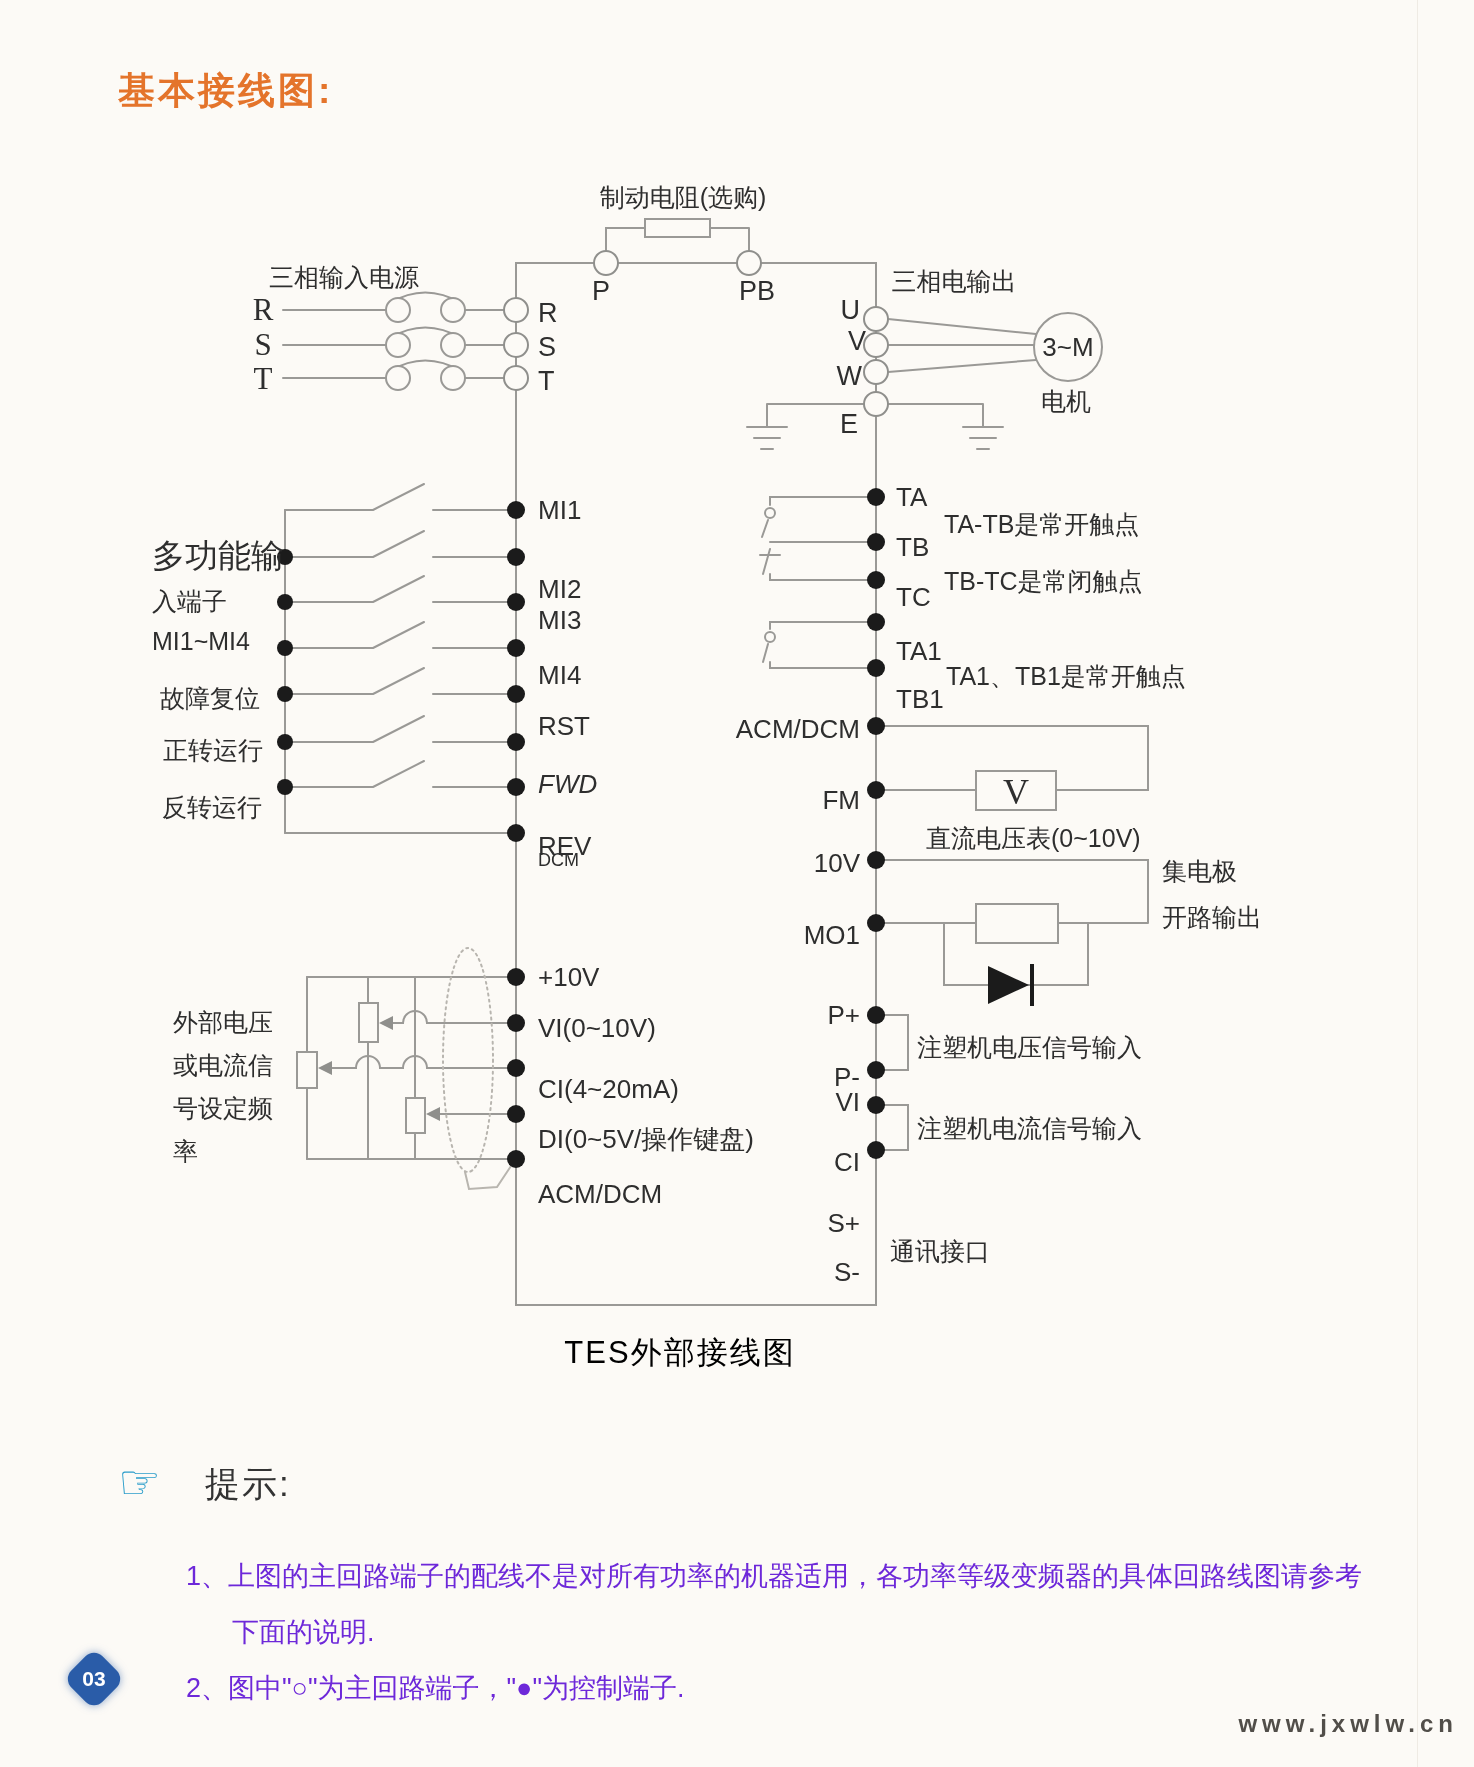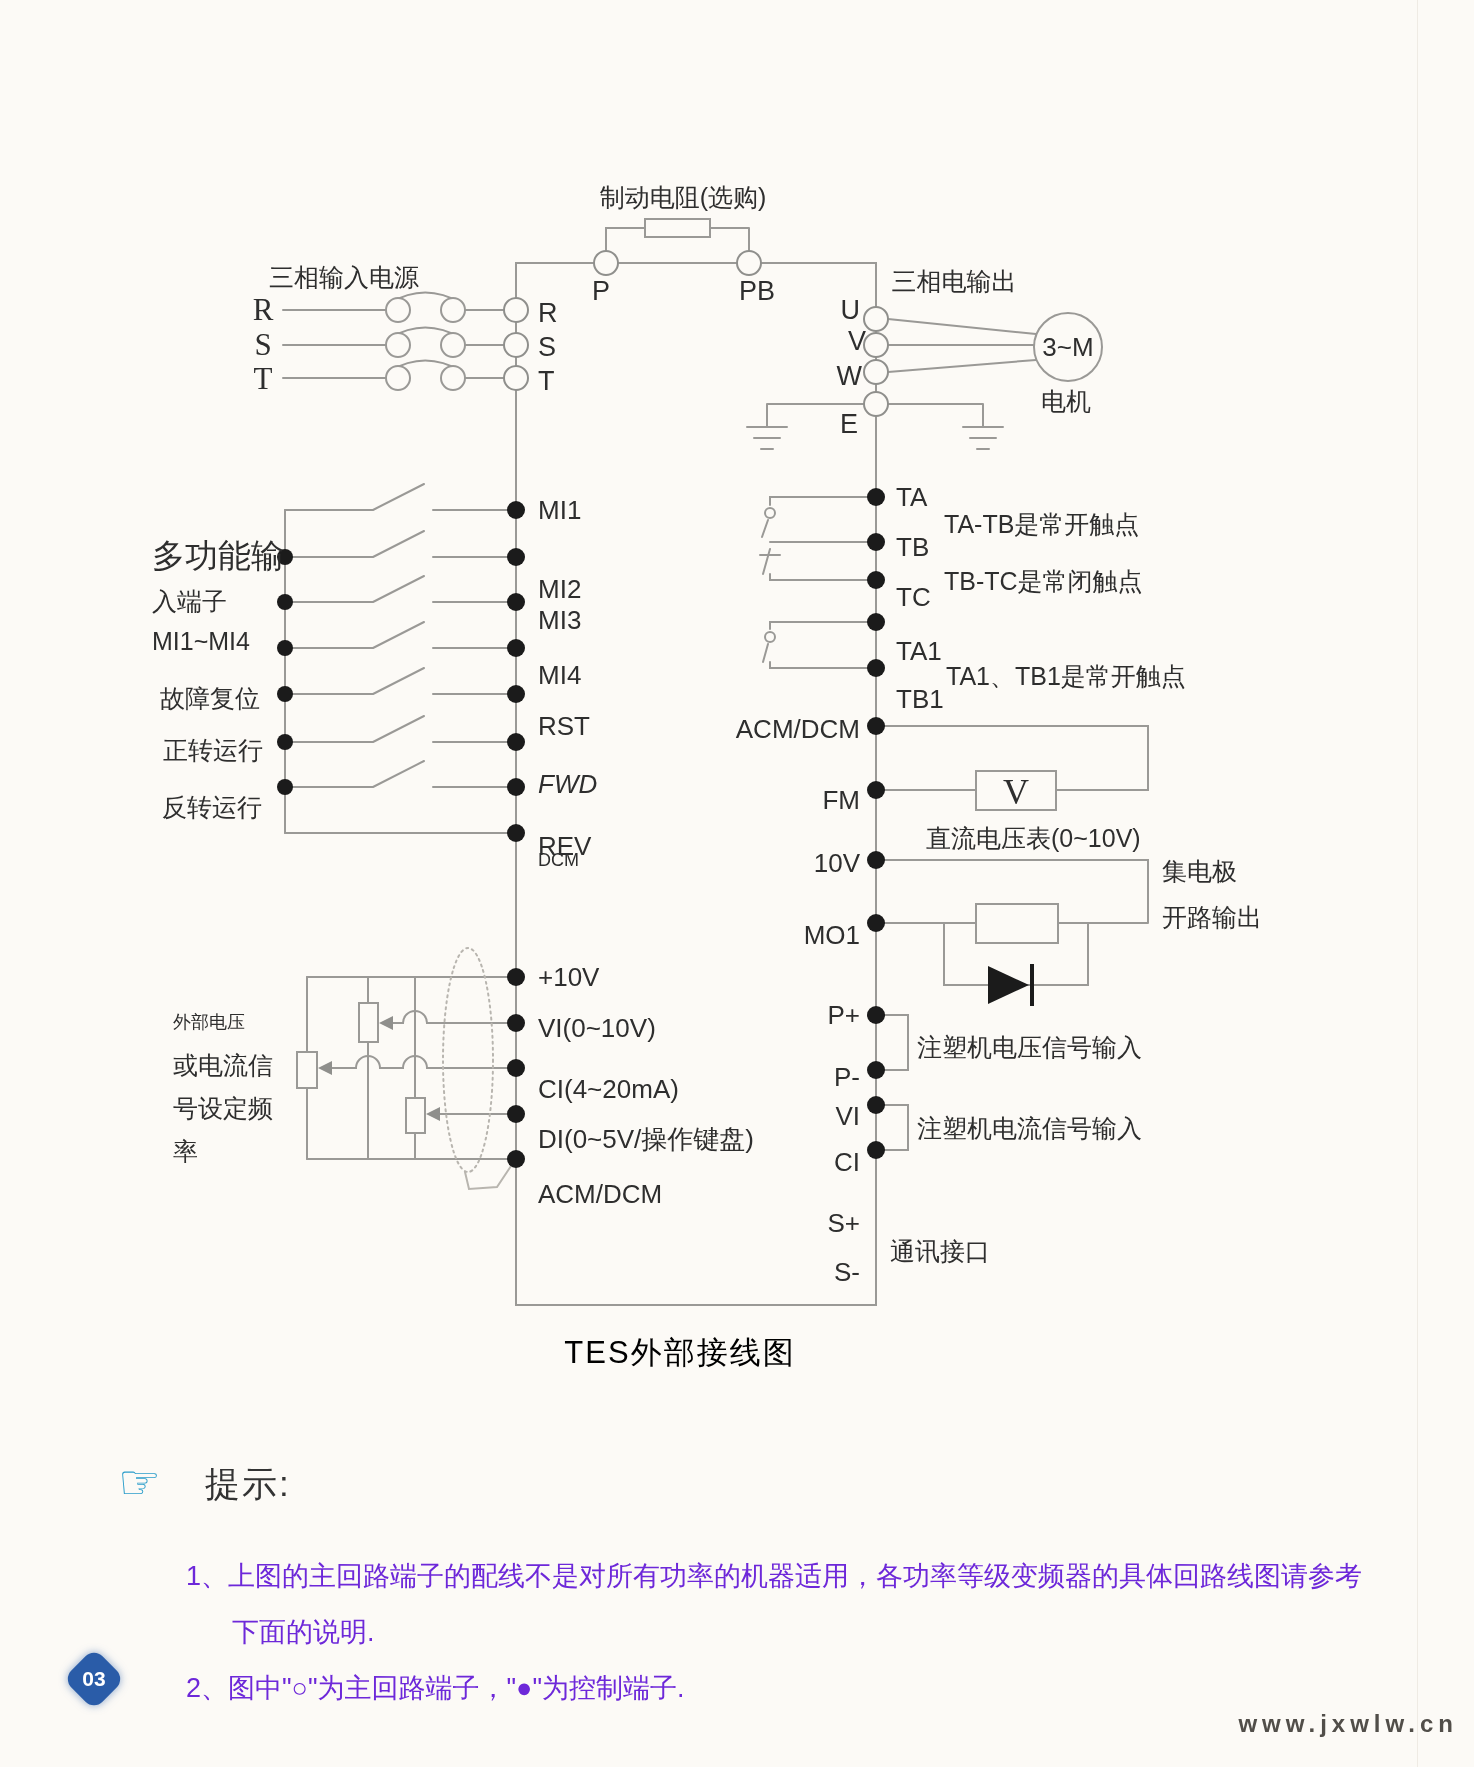--- a/index.html
+++ b/index.html
@@ -24,20 +24,21 @@
               align-items:center;justify-content:center;transform:rotate(-45deg);
               color:#fff;font-weight:bold;font-size:21px;}
   .watermark{position:absolute;right:16px;top:1710px;font-size:24px;font-weight:600;
              letter-spacing:5px;color:#514e49;white-space:nowrap;}
 </style>
 </head>
 <body>
 
 <div class="page">
 
+  <div class="page-title">基本接线图:</div>
 
   <svg class="diagram" width="1474" height="1767" viewBox="0 0 1474 1767">
     <g stroke="#9A9996" stroke-width="2" fill="none" stroke-linecap="round">
 
       <rect x="516" y="263" width="360" height="1042"></rect>
 
       <path d="M606,263 V228 H645 M710,228 H749 M749,228 V263"></path>
       <rect x="645" y="219" width="65" height="18" fill="#FCFAF6"></rect>
 
       <path d="M283,310 H386 M465,310 H504"></path>
@@ -188,21 +189,21 @@
       <div class="dlabel" style="left: 163px; top: 750px; font-size: 25px; transform: translateY(-50%);">正转运行</div>
       <div class="dlabel" style="left: 162px; top: 807px; font-size: 25px; transform: translateY(-50%);">反转运行</div>
       <div class="dlabel" style="left: 538px; top: 511px; font-size: 26px; transform: translateY(-50%);">MI1</div>
       <div class="dlabel" style="left: 538px; top: 547px; font-size: 26px; transform: translateY(-50%); margin-top: 43px;">MI2</div>
       <div class="dlabel" style="left: 538px; top: 621px; font-size: 26px; transform: translateY(-50%);">MI3</div>
       <div class="dlabel" style="left: 538px; top: 676px; font-size: 26px; transform: translateY(-50%);">MI4</div>
       <div class="dlabel" style="left: 538px; top: 727px; font-size: 26px; transform: translateY(-50%);">RST</div>
       <div class="dlabel" style="left: 538px; top: 785px; font-size: 26px; transform: translateY(-50%); font-style: italic;">FWD</div>
       <div class="dlabel" style="left: 538px; top: 839px; font-size: 26px; transform: translateY(-50%); margin-top: 8px;">REV</div>
       <div class="dlabel" style="left: 538px; top: 860px; font-size: 18px; transform: translateY(-50%);">DCM</div>
-      <div class="dlabel" style="left: 173px; top: 1022px; font-size: 18px; transform: translateY(-50%); text-align: center;">外部电压</div>
+      <div class="dlabel" style="left: 173px; top: 1022px; font-size: 25px; transform: translateY(-50%); text-align: center;">外部电压</div>
       <div class="dlabel" style="left: 173px; top: 1065px; font-size: 25px; transform: translateY(-50%);">或电流信</div>
       <div class="dlabel" style="left: 173px; top: 1108px; font-size: 25px; transform: translateY(-50%);">号设定频</div>
       <div class="dlabel" style="left: 173px; top: 1151px; font-size: 25px; transform: translateY(-50%);">率</div>
       <div class="dlabel" style="left: 538px; top: 978px; font-size: 26px; transform: translateY(-50%);">+10V</div>
       <div class="dlabel" style="left: 538px; top: 1029px; font-size: 26px; transform: translateY(-50%);">VI(0~10V)</div>
       <div class="dlabel" style="left: 538px; top: 1090px; font-size: 26px; transform: translateY(-50%);">CI(4~20mA)</div>
       <div class="dlabel" style="left: 538px; top: 1140px; font-size: 26px; transform: translateY(-50%);">DI(0~5V/操作键盘)</div>
       <div class="dlabel" style="left: 538px; top: 1195px; font-size: 26px; transform: translateY(-50%);">ACM/DCM</div>
       <div class="dlabel" style="left: 896px; top: 498px; font-size: 26px; transform: translateY(-50%);">TA</div>
       <div class="dlabel" style="left: 896px; top: 548px; font-size: 26px; transform: translateY(-50%);">TB</div>
@@ -215,21 +216,21 @@
       <div class="dlabel" style="left: 860px; top: 730px; font-size: 26px; transform: translate(-100%, -50%);">ACM/DCM</div>
       <div class="dlabel" style="left: 860px; top: 801px; font-size: 26px; transform: translate(-100%, -50%);">FM</div>
       <div class="dlabel" style="left: 926px; top: 838px; font-size: 25px; transform: translateY(-50%);">直流电压表(0~10V)</div>
       <div class="dlabel" style="left: 860px; top: 864px; font-size: 26px; transform: translate(-100%, -50%);">10V</div>
       <div class="dlabel" style="left: 1162px; top: 871px; font-size: 25px; transform: translateY(-50%);">集电极</div>
       <div class="dlabel" style="left: 1162px; top: 917px; font-size: 25px; transform: translateY(-50%);">开路输出</div>
       <div class="dlabel" style="left: 860px; top: 936px; font-size: 26px; transform: translate(-100%, -50%);">MO1</div>
       <div class="dlabel" style="left: 860px; top: 1016px; font-size: 26px; transform: translate(-100%, -50%);">P+</div>
       <div class="dlabel" style="left: 917px; top: 1047px; font-size: 25px; transform: translateY(-50%);">注塑机电压信号输入</div>
       <div class="dlabel" style="left: 860px; top: 1078px; font-size: 26px; transform: translate(-100%, -50%);">P-</div>
-      <div class="dlabel" style="left: 860px; top: 1103px; font-size: 26px; transform: translate(-100%, -50%); margin-top: 14px;">VI</div>
+      <div class="dlabel" style="left: 860px; top: 1103px; font-size: 26px; transform: translate(-100%, -50%);">VI</div>
       <div class="dlabel" style="left: 917px; top: 1128px; font-size: 25px; transform: translateY(-50%);">注塑机电流信号输入</div>
       <div class="dlabel" style="left: 860px; top: 1163px; font-size: 26px; transform: translate(-100%, -50%);">CI</div>
       <div class="dlabel" style="left: 860px; top: 1224px; font-size: 26px; transform: translate(-100%, -50%);">S+</div>
       <div class="dlabel" style="left: 890px; top: 1251px; font-size: 25px; transform: translateY(-50%);">通讯接口</div>
       <div class="dlabel" style="left: 860px; top: 1273px; font-size: 26px; transform: translate(-100%, -50%);">S-</div>
     </div>
 
   <div class="caption">TES外部接线图</div>
 
   <div class="hint-icon">☞</div>

